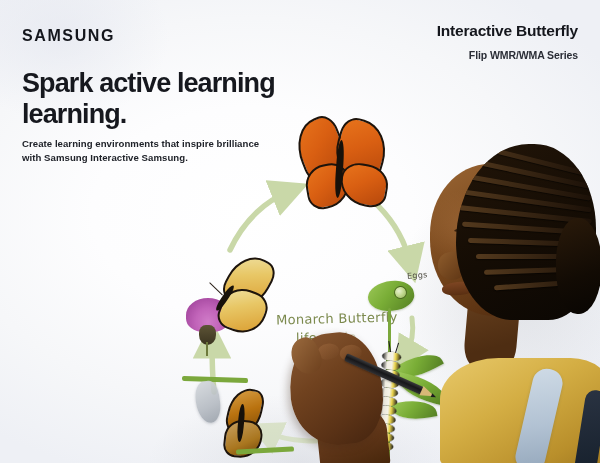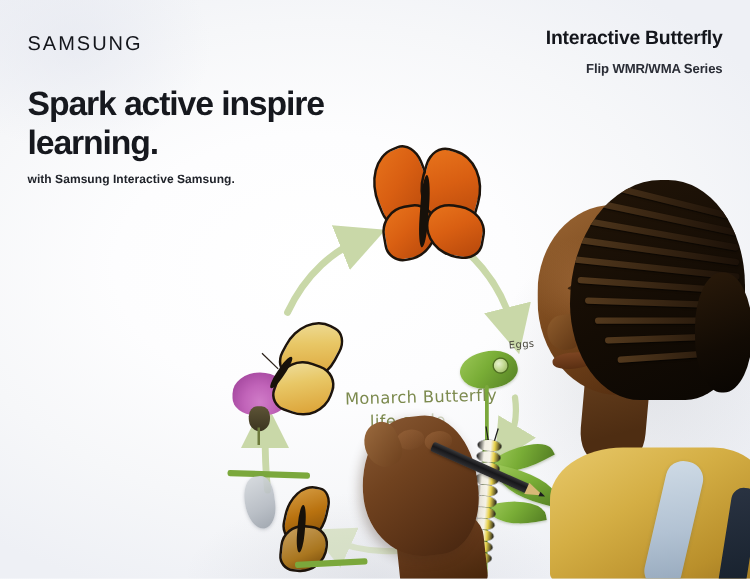--- a/index.html
+++ b/index.html
@@ -28,21 +28,21 @@
     position:absolute; left:0; top:0; width:600px; height:463px;
     background:
       radial-gradient(ellipse 28% 36% at 86% 64%, rgba(120,125,140,.17) 0%, rgba(120,125,140,0) 72%),
       radial-gradient(ellipse 34% 20% at 50% 100%, rgba(130,134,148,.14) 0%, rgba(130,134,148,0) 75%),
       radial-gradient(ellipse 26% 26% at 10% 8%, rgba(225,228,238,.55) 0%, rgba(225,228,238,0) 70%);
   }
 
   
   .logo {
     position:absolute; left:22px; top:27px;
-    font-size:16px; font-weight:400; letter-spacing:1.6px;
+    font-size:16px; font-weight:700; letter-spacing:1.6px;
     color:#14161c;
     font-family:"Liberation Sans", sans-serif;
   }
   .tagline {
     position:absolute; right:22px; top:22px;
     text-align:right;
   }
   .tagline .t1 {
     font-size:15.5px; font-weight:700; color:#14161c;
     letter-spacing:-.2px; line-height:1.2;
@@ -450,21 +450,22 @@
   </div>
 
   <div class="logo">SAMSUNG</div>
 
   <div class="tagline">
     <div class="t1">Interactive Butterfly</div>
     <div class="t2">Flip WMR/WMA Series</div>
   </div>
 
   <div class="headline">
-    <div>Spark active inspire</div>
+    <div>Spark active learning</div>
     <div>learning.</div>
   </div>
 
   <div class="subcopy">
+    <div>Create learning environments that inspire brilliance</div>
     <div>with Samsung Interactive Samsung.</div>
   </div>
 
 </div>
 
 </body></html>

